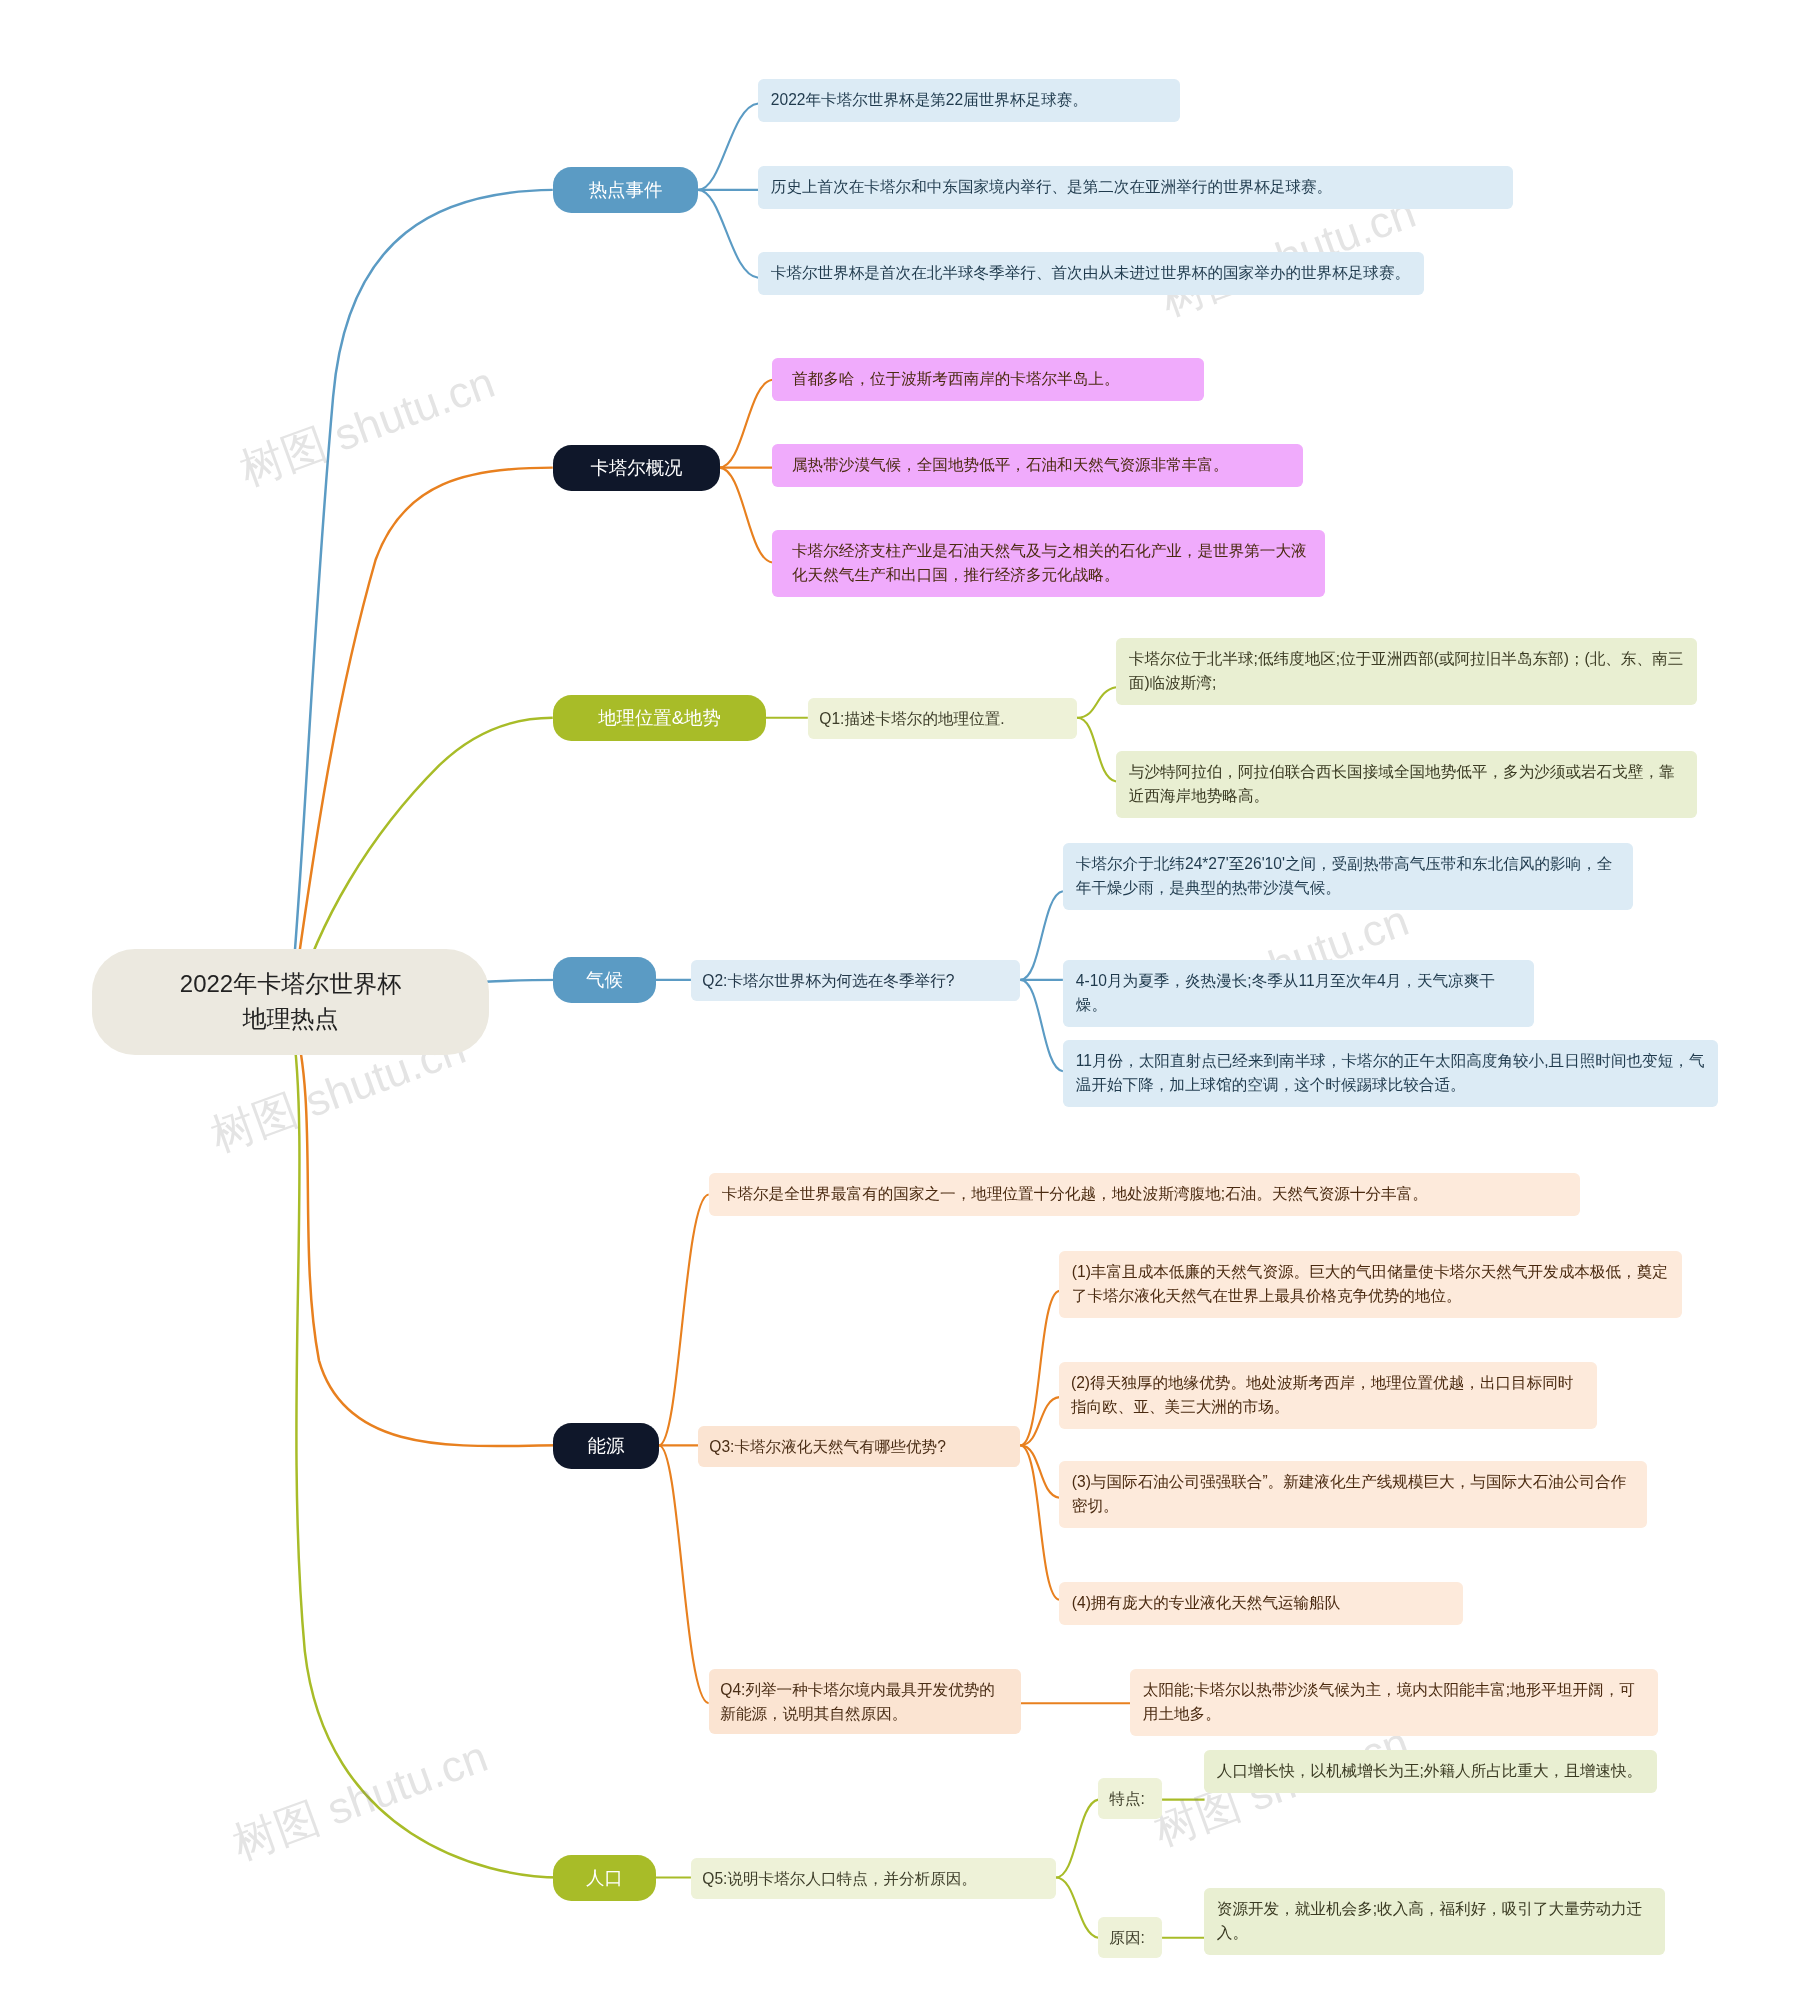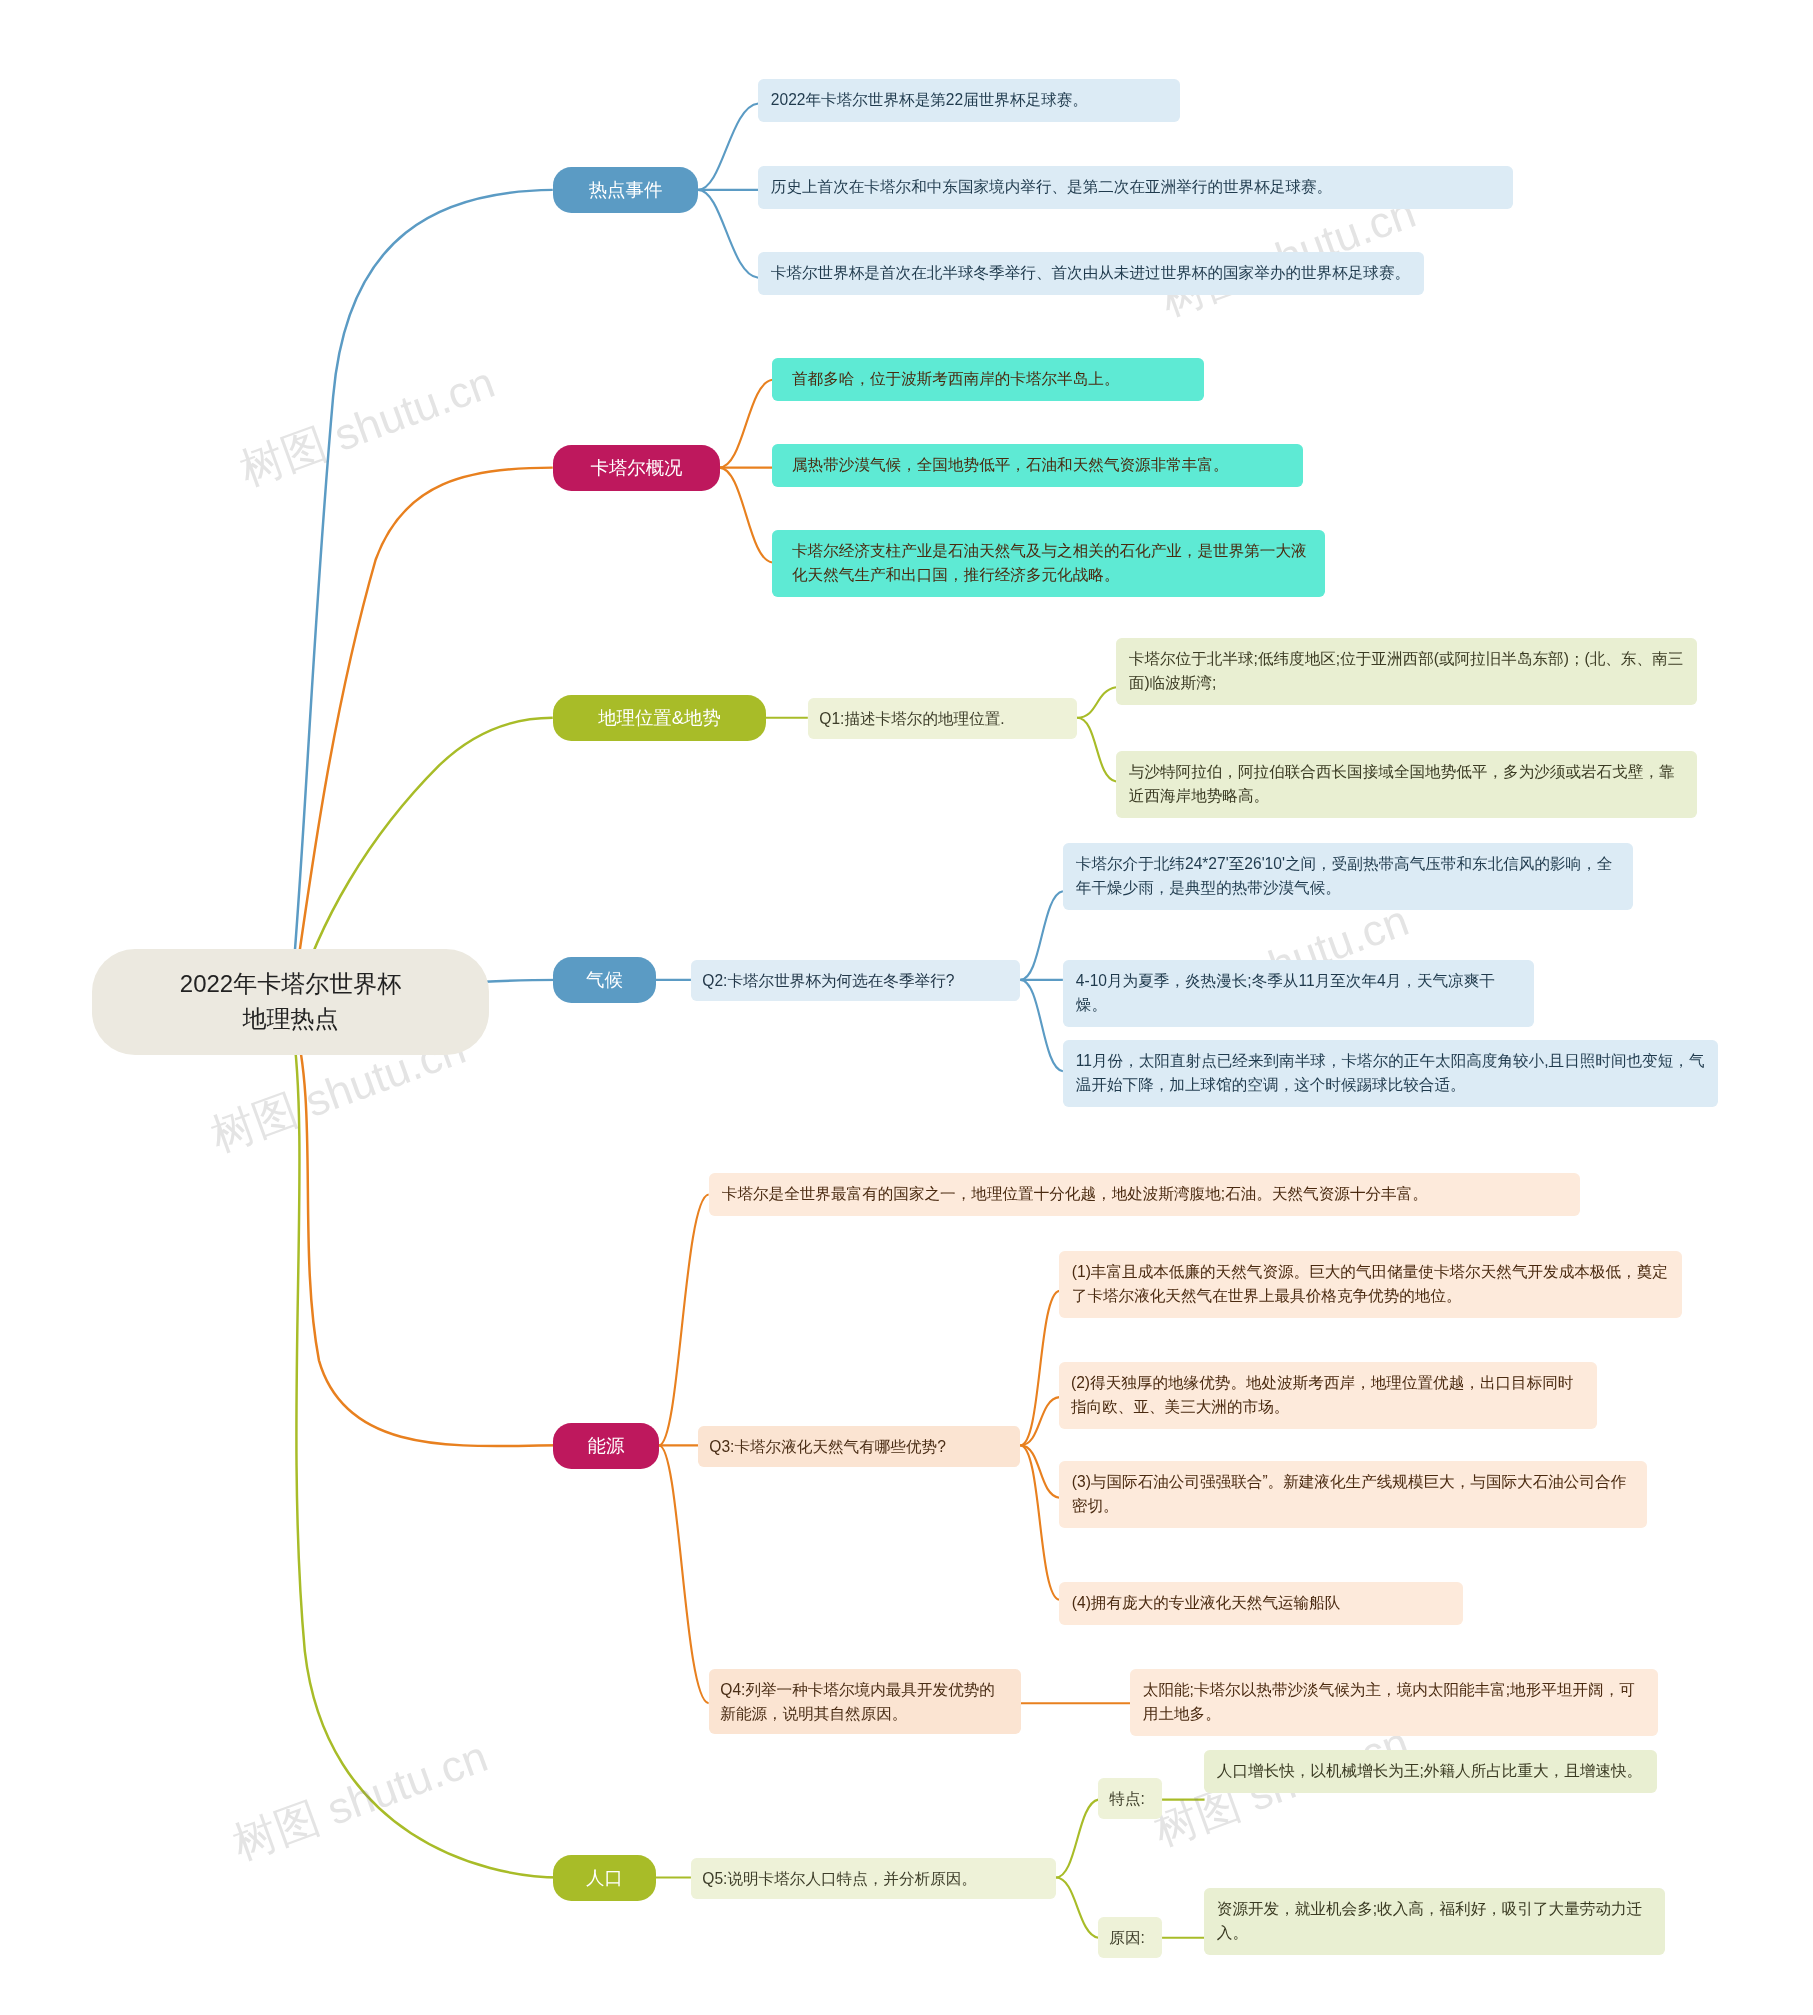--- a/index.html
+++ b/index.html
@@ -36,41 +36,41 @@
   
   .topic{
     color:#ffffff;
     font-size:18.4px;
     text-align:center;
     border-radius:18.4px;
     padding:8.5px 15.6px;
     font-weight:normal;
   }
   .t-blue{background:#5b9bc4;}
-  .t-orange{background:#be185d;}
+  .t-orange{background:#0f172a;}
   .t-olive{background:#a8bc28;}
 
   
   .qbox{
     font-size:15.6px;
     padding:8.5px 11.3px;
     border-radius:5.7px;
   }
   .q-olive{background:#eef2d8;color:#3d3d29;}
   .q-blue{background:#dfecf5;color:#23384a;}
   .q-orange{background:#fbe4d2;color:#4a2d15;}
 
   
   .leaf{
     font-size:15.6px;
     padding:9.2px 12.8px;
     border-radius:5.7px;
   }
   .l-blue{background:#dcebf5;color:#1f3a4d;}
-  .l-orange{background:#5eead4;color:#4a2a10;padding-left:20px;}
+  .l-orange{background:#f0abfc;color:#4a2a10;padding-left:20px;}
   .l-olive{background:#e9efd2;color:#3a3a22;}
   .l-lightorange{background:#fdeadb;color:#4a2a10;}
 
   
   .minibox{
     font-size:15.6px;
     padding:8.5px 11.3px;
     border-radius:5.7px;
     background:#eef2d8;
     color:#3d3d29;

